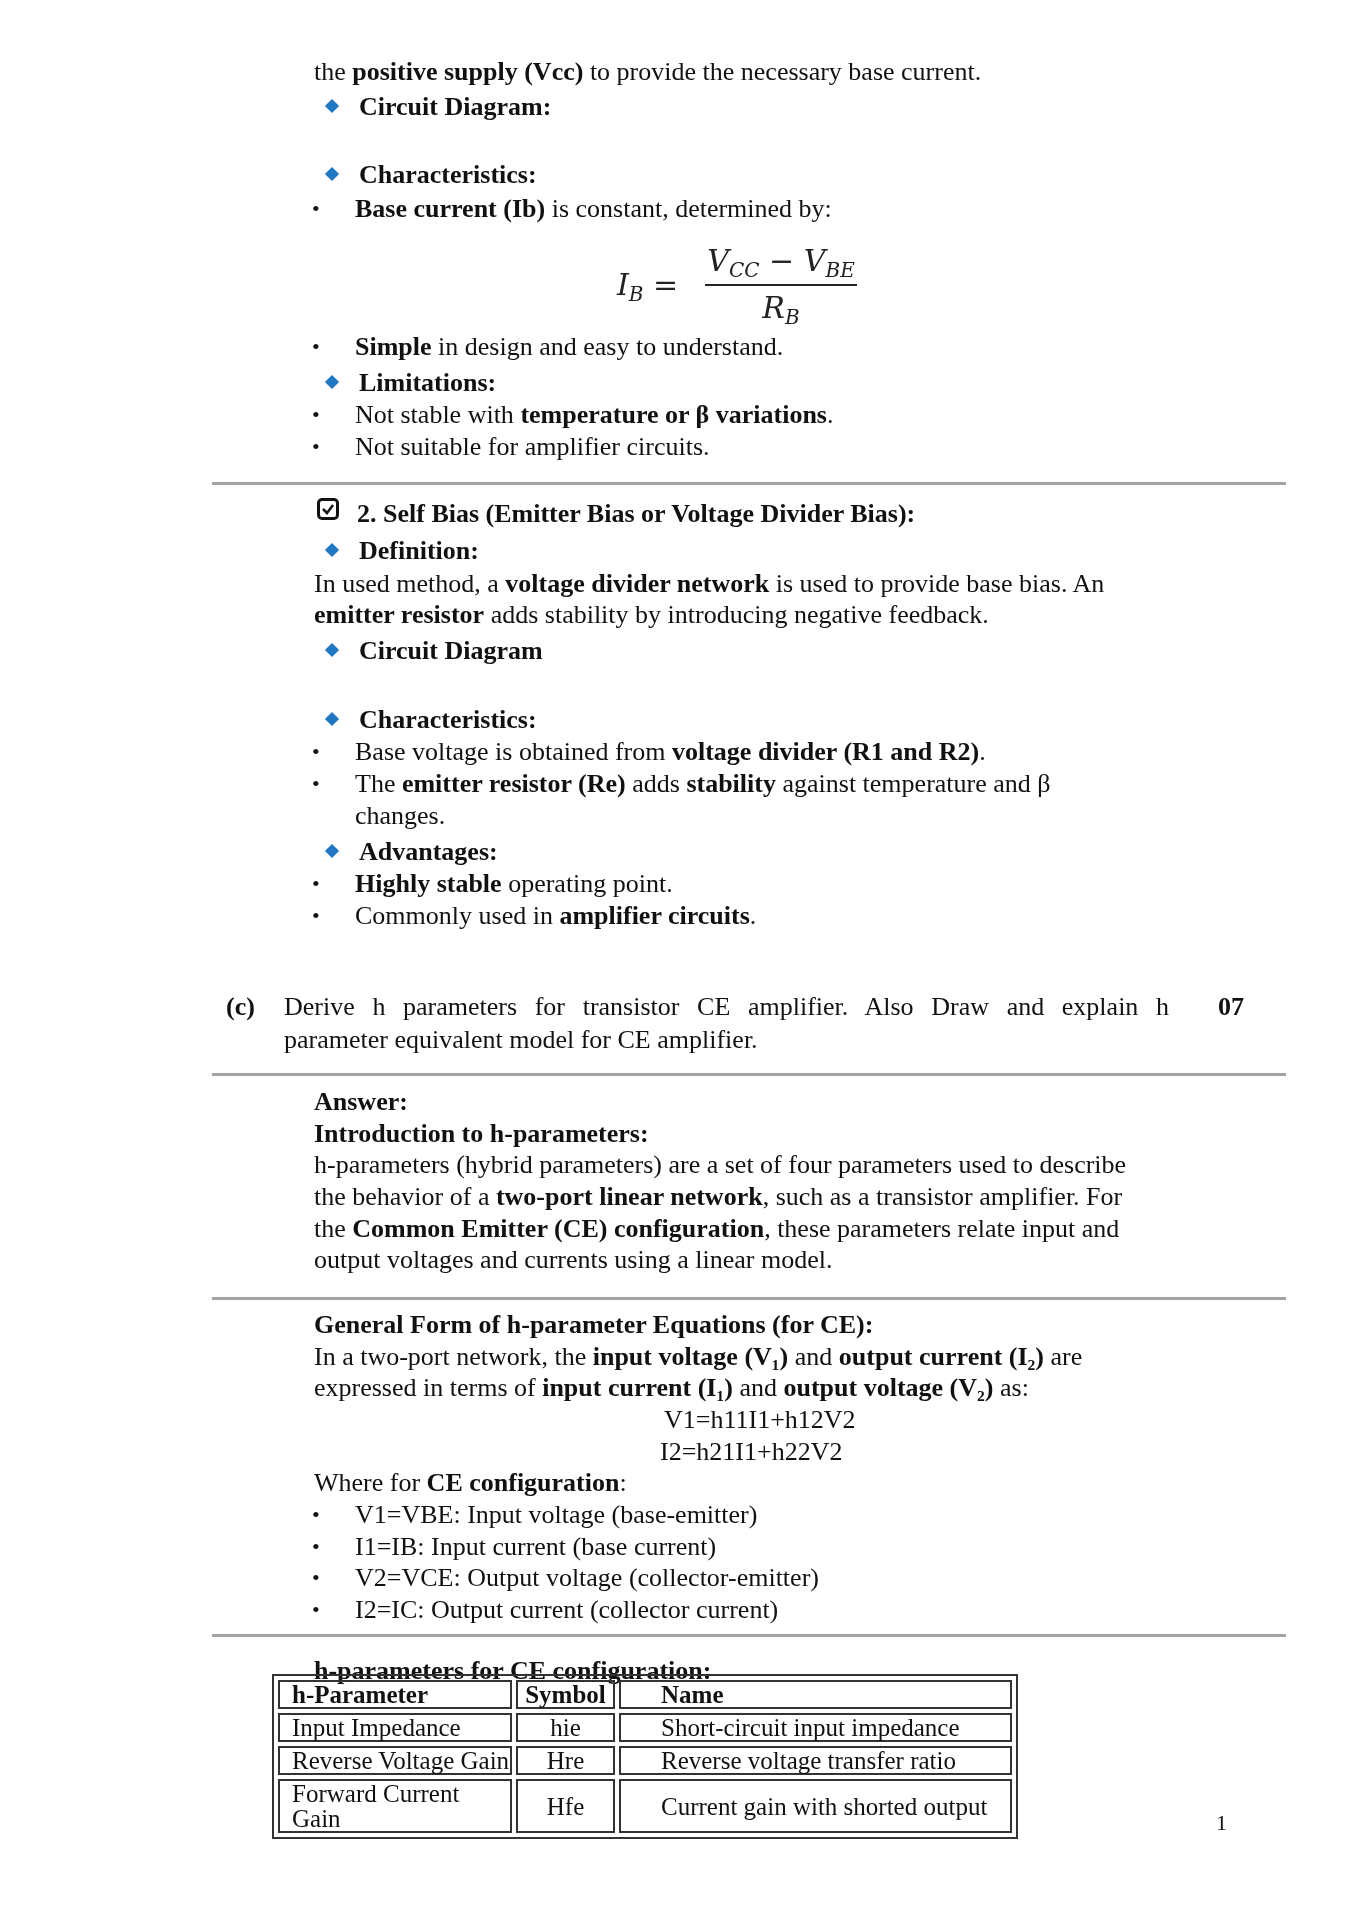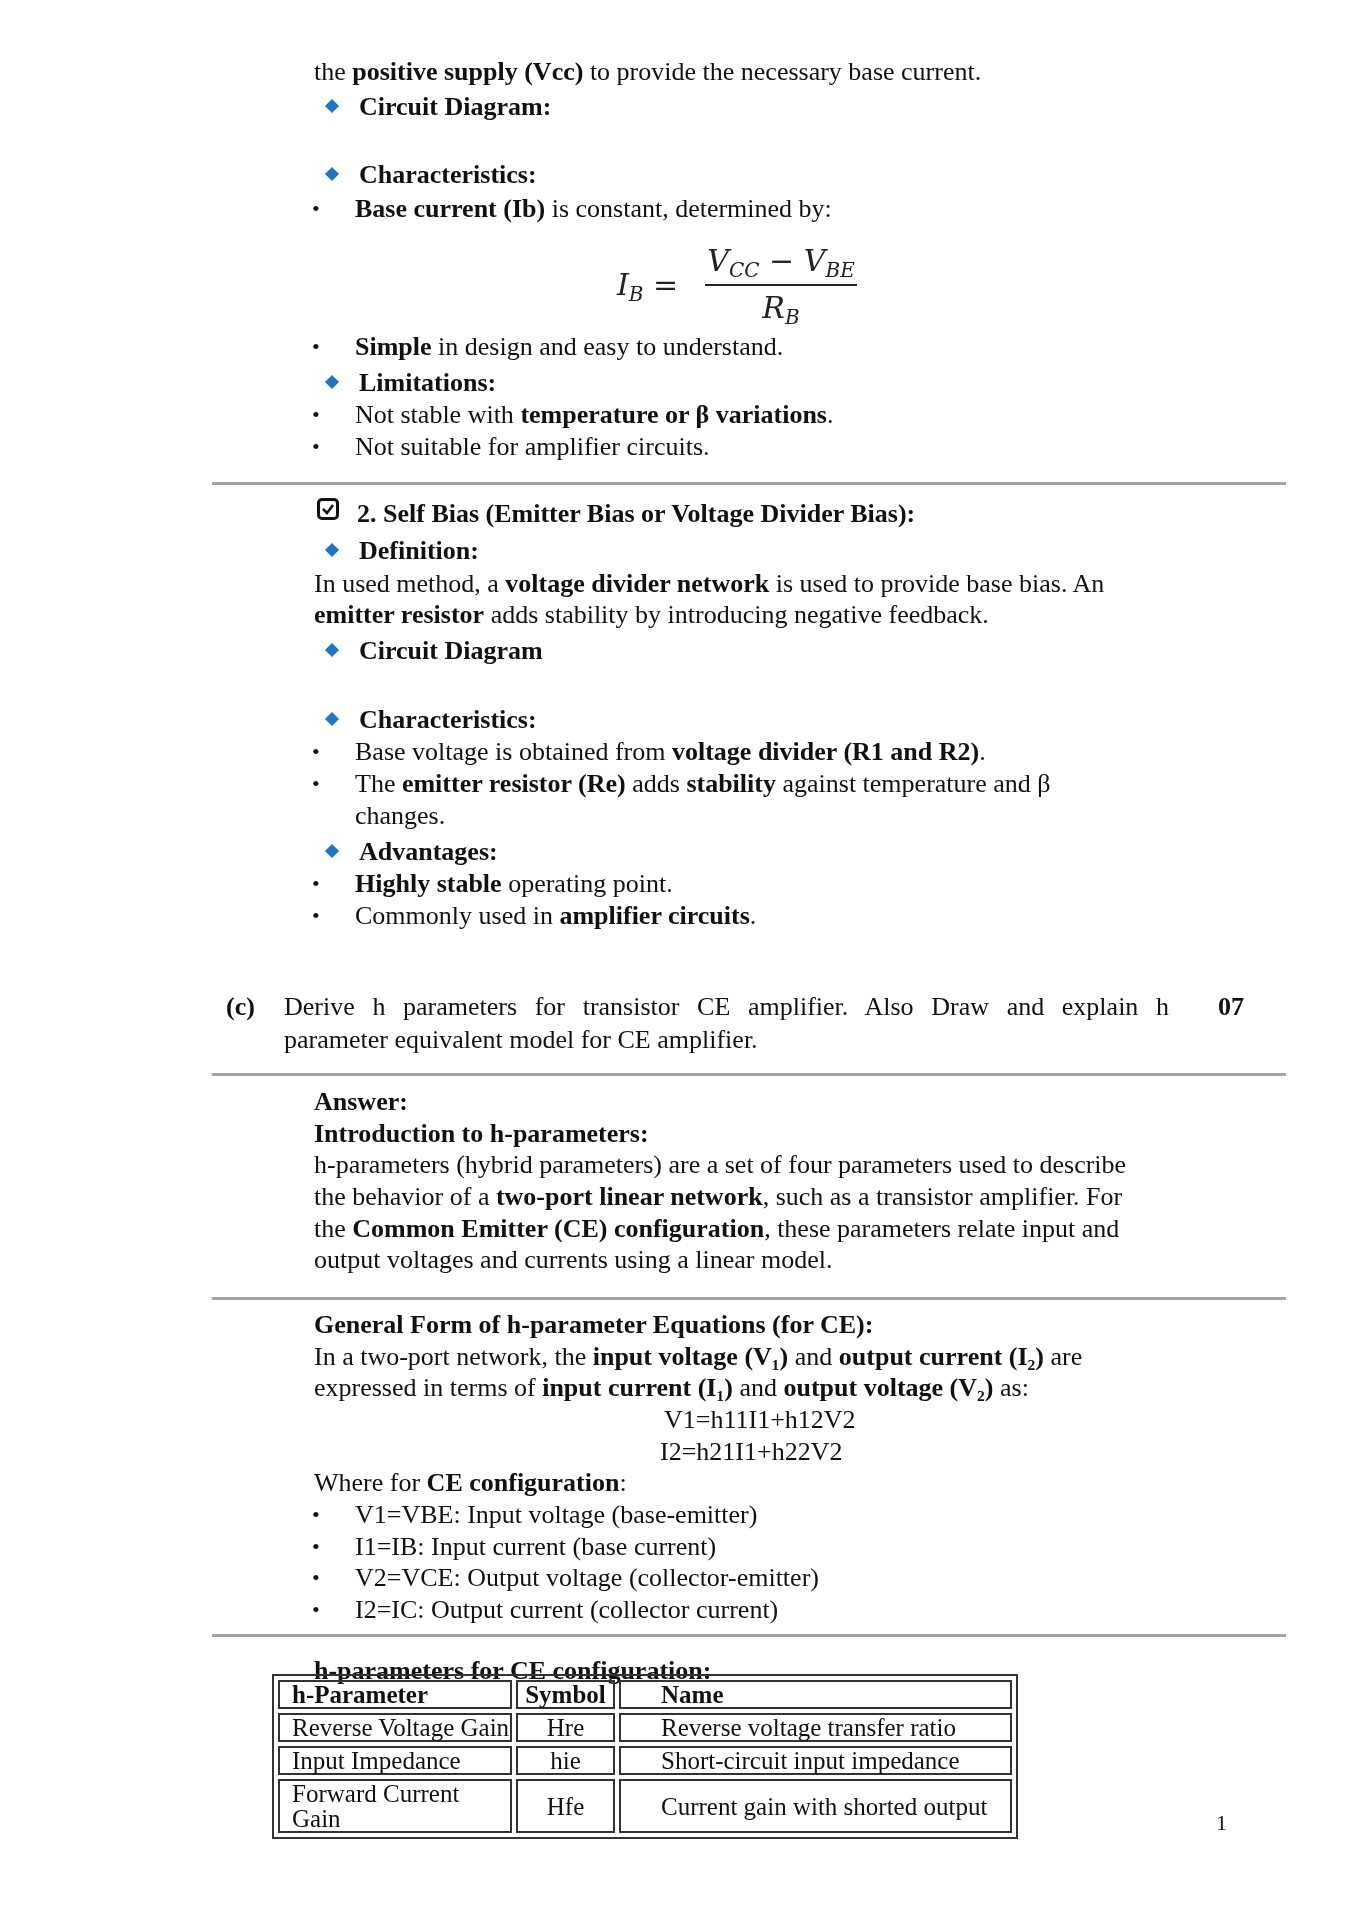--- a/index.html
+++ b/index.html
@@ -139,28 +139,28 @@
 
 <div class="ln heading" style="left:314px;top:1655px;">h-parameters for CE configuration:</div>
 <table class="hp">
   <tbody>
       <tr>
     <th class="c1">h-Parameter</th>
     <th class="c2">Symbol</th>
     <th class="c3">Name</th>
   </tr>
   <tr>
+    <td class="c1">Input Impedance</td>
+    <td class="c2">hie</td>
+    <td class="c3">Short-circuit input impedance</td>
+  </tr>
+  <tr>
     <td class="c1">Reverse Voltage Gain</td>
     <td class="c2">Hre</td>
     <td class="c3">Reverse voltage transfer ratio</td>
-  </tr>
-  <tr>
-    <td class="c1">Input Impedance</td>
-    <td class="c2">hie</td>
-    <td class="c3">Short-circuit input impedance</td>
   </tr>
   <tr>
     <td class="c1">Forward Current Gain</td>
     <td class="c2">Hfe</td>
     <td class="c3">Current gain with shorted output</td>
   </tr>
 </tbody>
   </table>
 
 <div class="pagenum">1</div>

